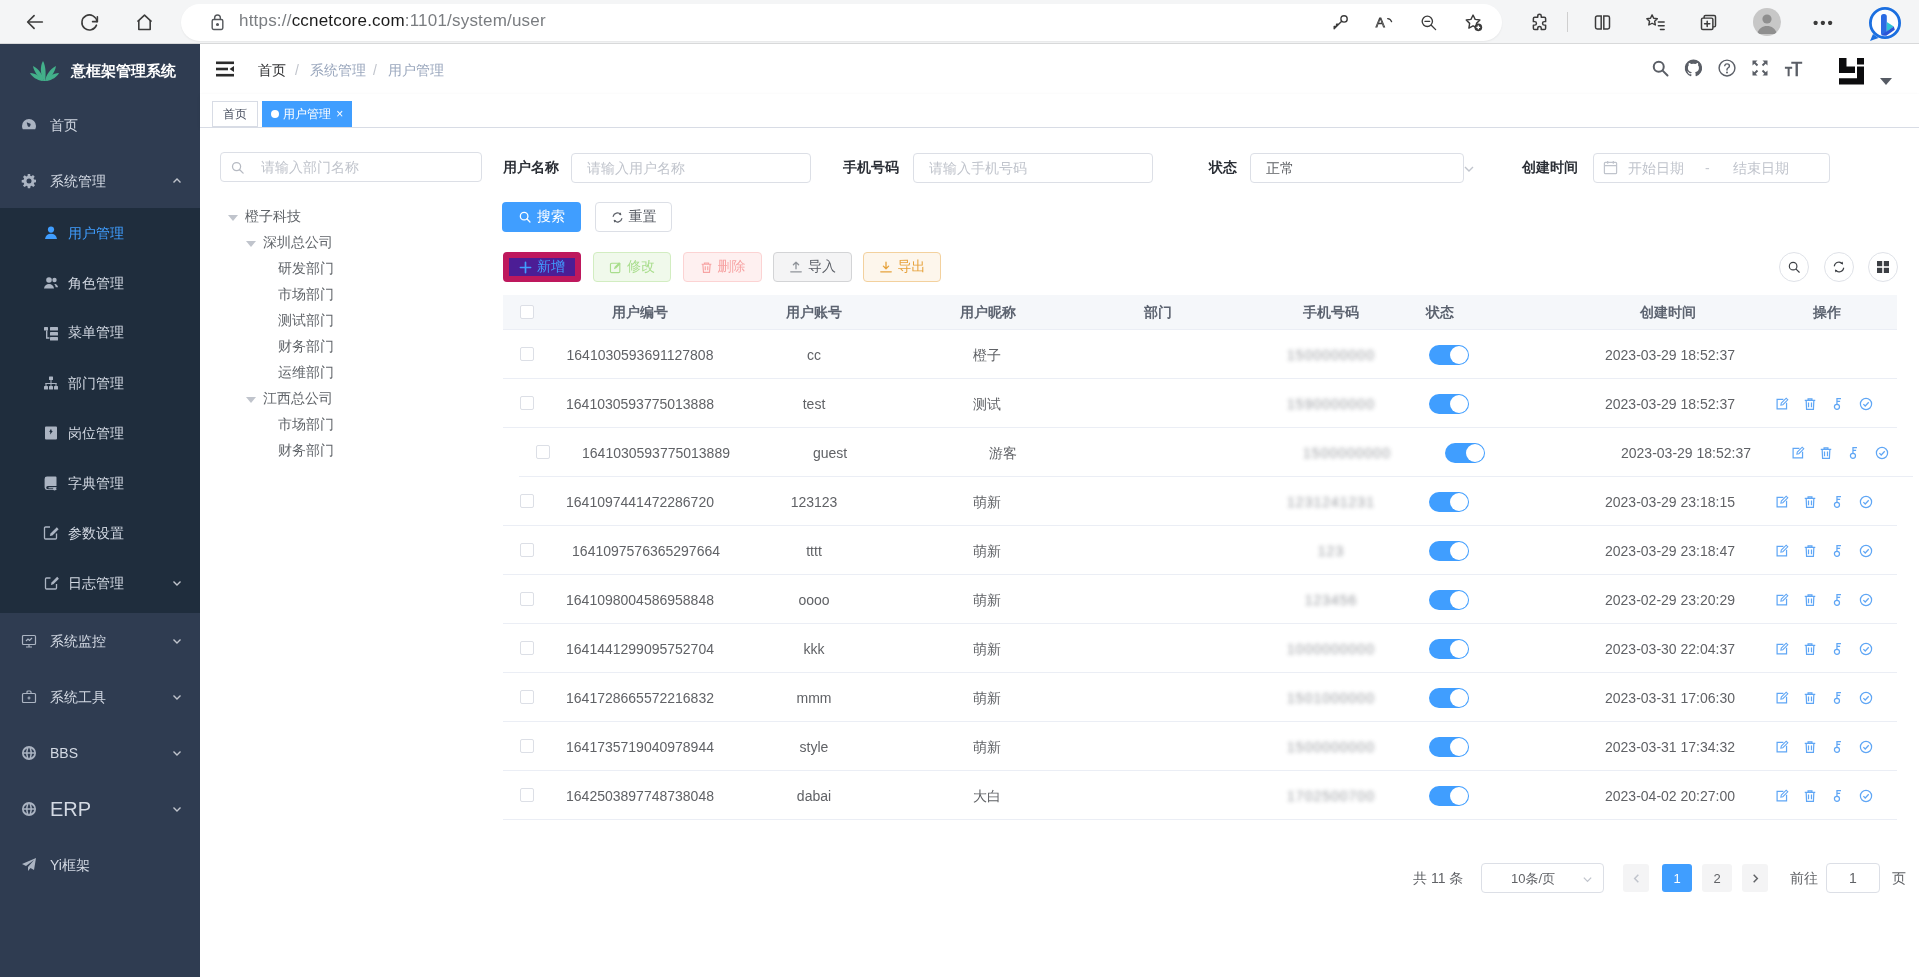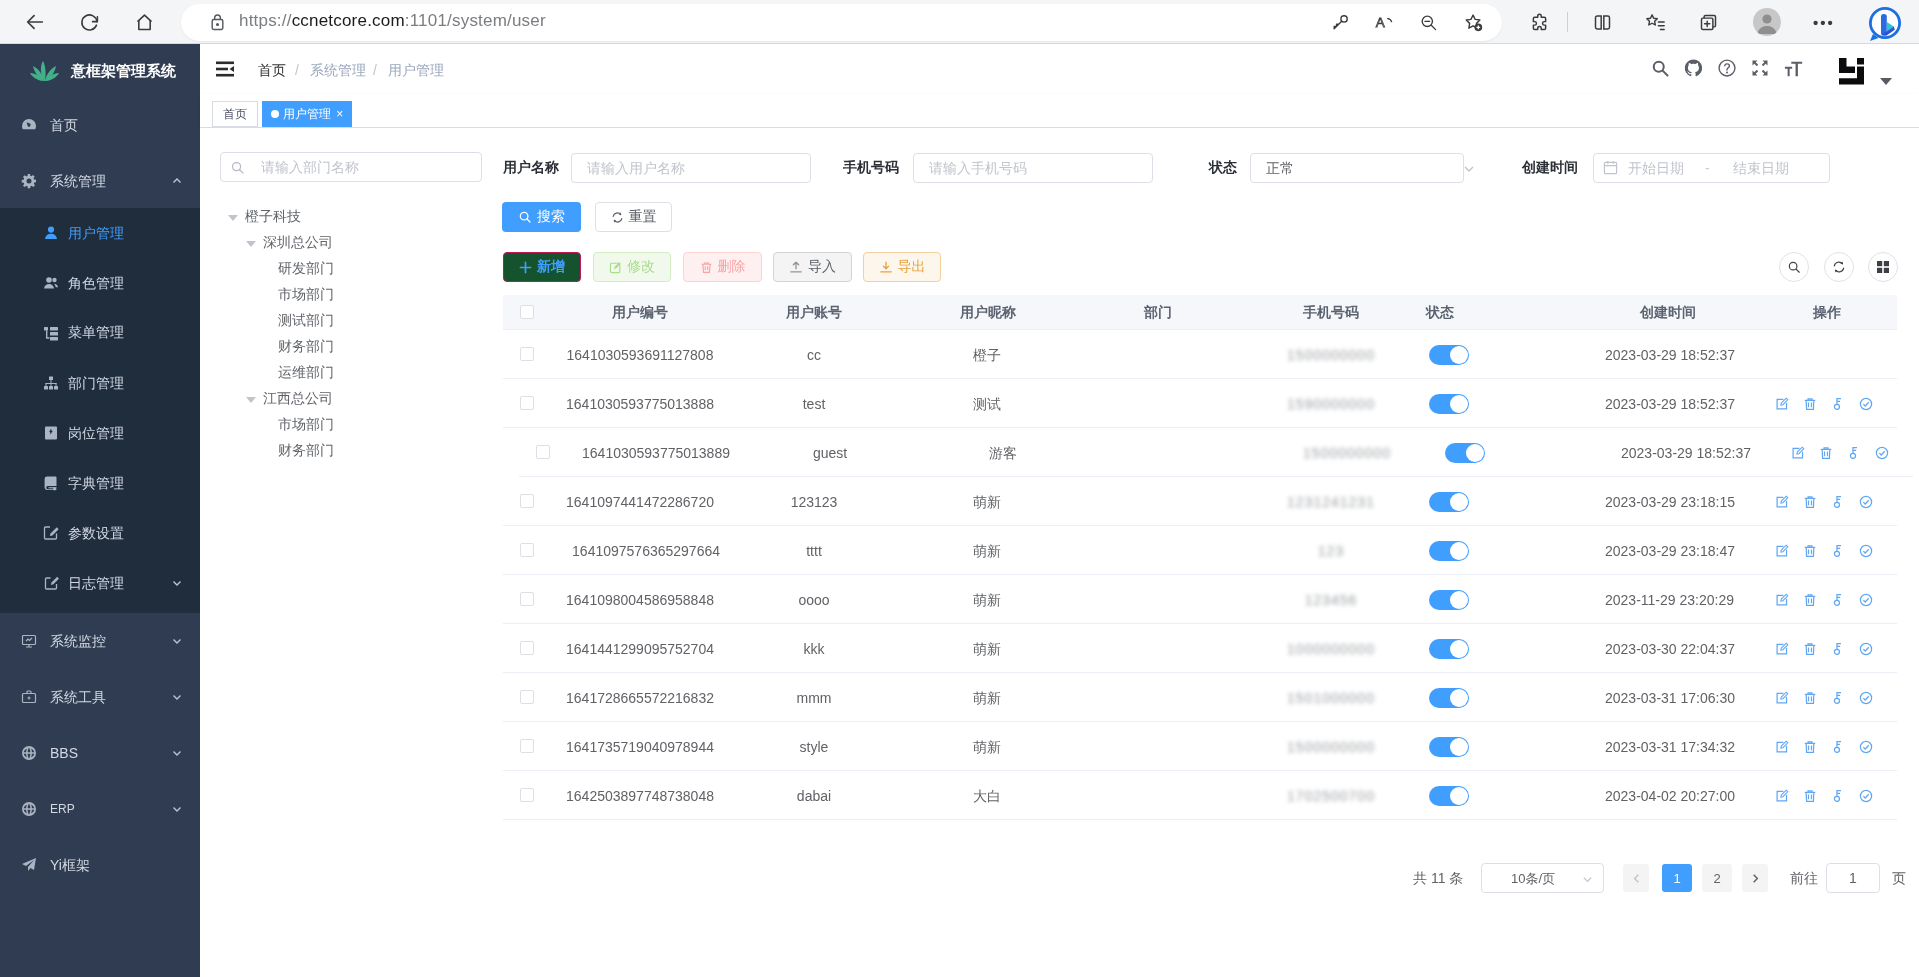--- a/index.html
+++ b/index.html
@@ -222,21 +222,21 @@
       </svg>
     <span class="tx" style="font-size:14px;">BBS</span>
     <svg class="arr" viewBox="0 0 10 10" fill="none" stroke="currentColor" stroke-width="1.4">
         <path d="M1.5 3.5L5 7l3.5-3.5"></path>
       </svg>
   </div>
   <div class="mitem" style="top:737px;">
     <svg class="ic" viewBox="0 0 16 16" fill="currentColor">
         <path d="M8 1a7 7 0 1 0 0 14A7 7 0 0 0 8 1zm5.4 6.3h-2.5a11 11 0 0 0-.8-3.7 5.6 5.6 0 0 1 3.3 3.7zM8 2.5c.7 1 1.2 2.7 1.4 4.8H6.6C6.8 5.2 7.3 3.5 8 2.5zM2.6 8.7h2.5c.1 1.4.4 2.7.8 3.7a5.6 5.6 0 0 1-3.3-3.7zm3.3-5.1c-.4 1-.7 2.3-.8 3.7H2.6a5.6 5.6 0 0 1 3.3-3.7zM8 13.5c-.7-1-1.2-2.7-1.4-4.8h2.8c-.2 2.1-.7 3.8-1.4 4.8zm2.1-1.1c.4-1 .7-2.3.8-3.7h2.5a5.6 5.6 0 0 1-3.3 3.7z"></path>
       </svg>
-    <span class="tx" style="font-size:12px;">ERP</span>
+    <span class="tx" style="font-size:20px;">ERP</span>
     <svg class="arr" viewBox="0 0 10 10" fill="none" stroke="currentColor" stroke-width="1.4">
         <path d="M1.5 3.5L5 7l3.5-3.5"></path>
       </svg>
   </div>
   <div class="mitem" style="top:793px;">
     <svg class="ic" viewBox="0 0 16 16" fill="currentColor">
         <path d="M15 1L1 7l4 2 8-6-6 7v4l2.5-3L13 13z"></path>
       </svg>
     <span class="tx">Yi框架</span>
   </div>
@@ -390,21 +390,21 @@
     <svg width="14" height="14" viewBox="0 0 24 24" fill="none" stroke="#fff" stroke-width="2.2" stroke-linecap="round">
         <circle cx="10.5" cy="10.5" r="6.5"></circle>
         <path d="M15.5 15.5L20.5 20.5"></path>
       </svg>搜索</div>
   <div class="btn" style="left:395px;top:74px;width:77px;background:#fff;border:1px solid #dcdfe6;color:#5a5e66;">
     <svg width="13" height="13" viewBox="0 0 24 24" fill="none" stroke="#5a5e66" stroke-width="2.2" stroke-linecap="round">
         <path d="M4 10a8 8 0 0 1 14-3.5M20 14a8 8 0 0 1-14 3.5"></path>
         <path d="M18.5 2.5v4.2h-4.2M5.5 21.5v-4.2h4.2" fill="#5a5e66" stroke="none"></path>
       </svg>重置</div>
 
-  <div class="btn" style="left:303px;top:124px;width:78px;background:#14532d;border:1px solid #be185d;color:#409eff;font-weight:bold;">
+  <div class="btn" style="left:303px;top:124px;width:78px;background:#4c1d95;border:6px solid #be185d;color:#409eff;">
     <svg width="13" height="13" viewBox="0 0 14 14" fill="none" stroke="#409eff" stroke-width="1.8" stroke-linecap="round">
         <path d="M7 1.5v11M1.5 7h11"></path>
       </svg>新增</div>
   <div class="btn" style="left:393px;top:124px;width:78px;background:#f0f9eb;border:1px solid #d2edc1;color:#a8dd8c;">
     <svg width="13" height="13" viewBox="0 0 16 16" fill="none" stroke="#a8dd8c" stroke-width="1.4">
         <rect x="1.8" y="2.8" width="11.5" height="11.5" rx="1.5"></rect>
         <path d="M6 10l1-3 5.5-5.5 2 2L9 9z" fill="#a8dd8c" stroke="none"></path>
       </svg>修改</div>
   <div class="btn" style="left:483px;top:124px;width:79px;background:#fef0f0;border:1px solid #fcd3d3;color:#f7a3a3;">
     <svg width="13" height="13" viewBox="0 0 16 16" fill="none" stroke="#f7a3a3" stroke-width="1.4">
@@ -577,21 +577,21 @@
             </svg>
   </div>
   </div>
 <div class="abs" style="left:0;top:280px;width:1394px;height:49px;border-bottom:1px solid #ebeef5;">
   <div class="cbox" style="left:17px;top:17px;"></div>
   <div class="td" style="left:57px;top:17px;width:160px;text-align:center;">1641098004586958848</div>
   <div class="td" style="left:231px;top:17px;width:160px;text-align:center;">oooo</div>
   <div class="td" style="left:404px;top:17px;width:160px;text-align:center;">萌新</div>
   <div class="td blur" style="left:748px;top:17px;width:160px;text-align:center;">123456</div>
   <div class="toggle" style="left:926px;top:15px;"></div>
-  <div class="td" style="left:1102px;top:17px;width:140px;">2023-11-29 23:20:29</div>
+  <div class="td" style="left:1102px;top:17px;width:140px;">2023-02-29 23:20:29</div>
   <div class="aicons" style="left:1272px;top:18px;">
     <svg width="14" height="14" viewBox="0 0 16 16" fill="none" stroke="currentColor" stroke-width="1.4">
               <path d="M9.6 2.8H2.4v10.8h10.8V6.6"></path>
               <path d="M6.7 9.3l.5-2.3 5.6-5.6 1.8 1.8-5.6 5.6z" stroke-width="1.2"></path>
             </svg>
     <svg width="14" height="14" viewBox="0 0 16 16" fill="none" stroke="currentColor" stroke-width="1.4">
               <path d="M2 3.8h12M5.8 3.8V2.2h4.4v1.6M3.6 3.8l.5 10.4h7.8l.5-10.4M6.3 6.3v5.4M9.7 6.3v5.4"></path>
             </svg>
     <svg width="14" height="14" viewBox="0 0 16 16" fill="none" stroke="currentColor" stroke-width="1.4">
               <circle cx="6.8" cy="11.2" r="2.9"></circle>

